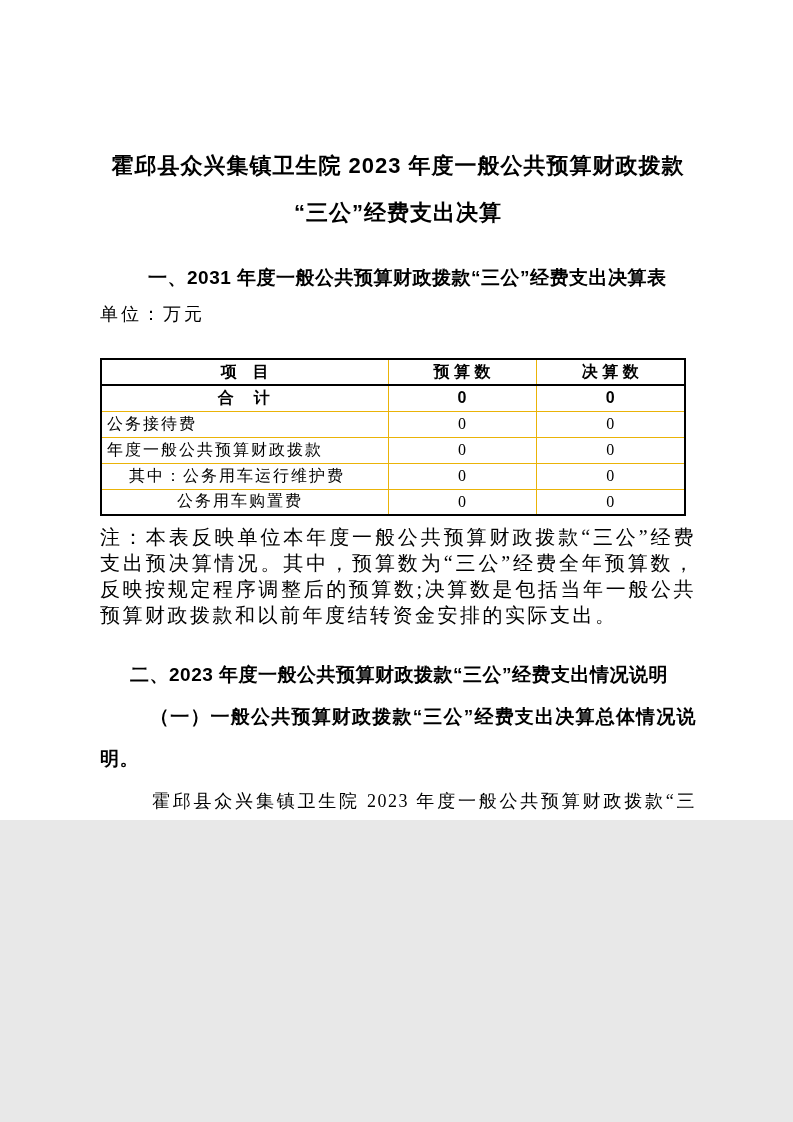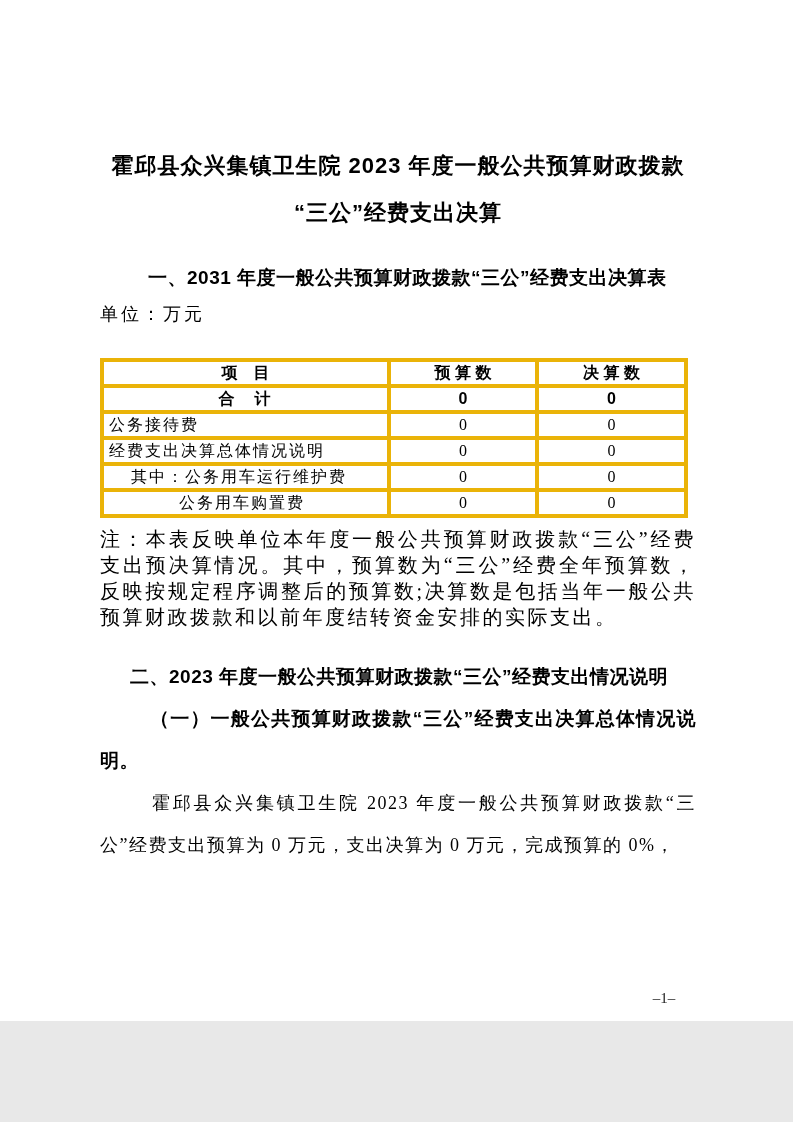--- a/index.html
+++ b/index.html
@@ -1,20 +1,20 @@
 <!DOCTYPE html>
 <html><head>
 <meta charset="utf-8">
 <style>
   * { box-sizing: border-box; }
   html, body { margin: 0; padding: 0; background: #e8e8e8; }
   .page {
     position: relative;
     width: 793px;
-    height: 1021px;
+    height: 820px;
     margin: 0 auto;
     background: #ffffff;
     color: #000000;
     padding: 142px 97px 0 100px;
     overflow: hidden;
     font-family: "Liberation Serif", "DejaVu Serif", serif;
   }
   .doc-title {
     font-family: "Liberation Sans", "DejaVu Sans", sans-serif;
     font-weight: 700;
@@ -41,21 +41,21 @@
     text-align: left;
   }
   table.budget-table {
     margin-top: 31px;
     width: 586px;
     border-collapse: collapse;
     border: 2px solid #000;
     table-layout: fixed;
   }
   .budget-table th, .budget-table td {
-    border: 4px solid #eab308;
+    border: 1px solid #eab308;
     height: 26px;
     padding: 0;
     font-size: 16px;
     vertical-align: middle;
   }
   .budget-table thead th {
     border-bottom: 2px solid #000;
     font-family: "Liberation Sans", "DejaVu Sans", sans-serif;
     font-weight: 700;
     text-align: center;
@@ -139,21 +139,21 @@
         <td class="item-cell">合　计</td>
         <td class="value-cell">0</td>
         <td class="value-cell">0</td>
       </tr>
       <tr>
         <td class="item-cell">公务接待费</td>
         <td class="value-cell">0</td>
         <td class="value-cell">0</td>
       </tr>
       <tr>
-        <td class="item-cell">经费支出决算总体情况说明</td>
+        <td class="item-cell">年度一般公共预算财政拨款</td>
         <td class="value-cell">0</td>
         <td class="value-cell">0</td>
       </tr>
       <tr class="row-indent1">
         <td class="item-cell">其中：公务用车运行维护费</td>
         <td class="value-cell">0</td>
         <td class="value-cell">0</td>
       </tr>
       <tr class="row-indent2">
         <td class="item-cell">公务用车购置费</td>

